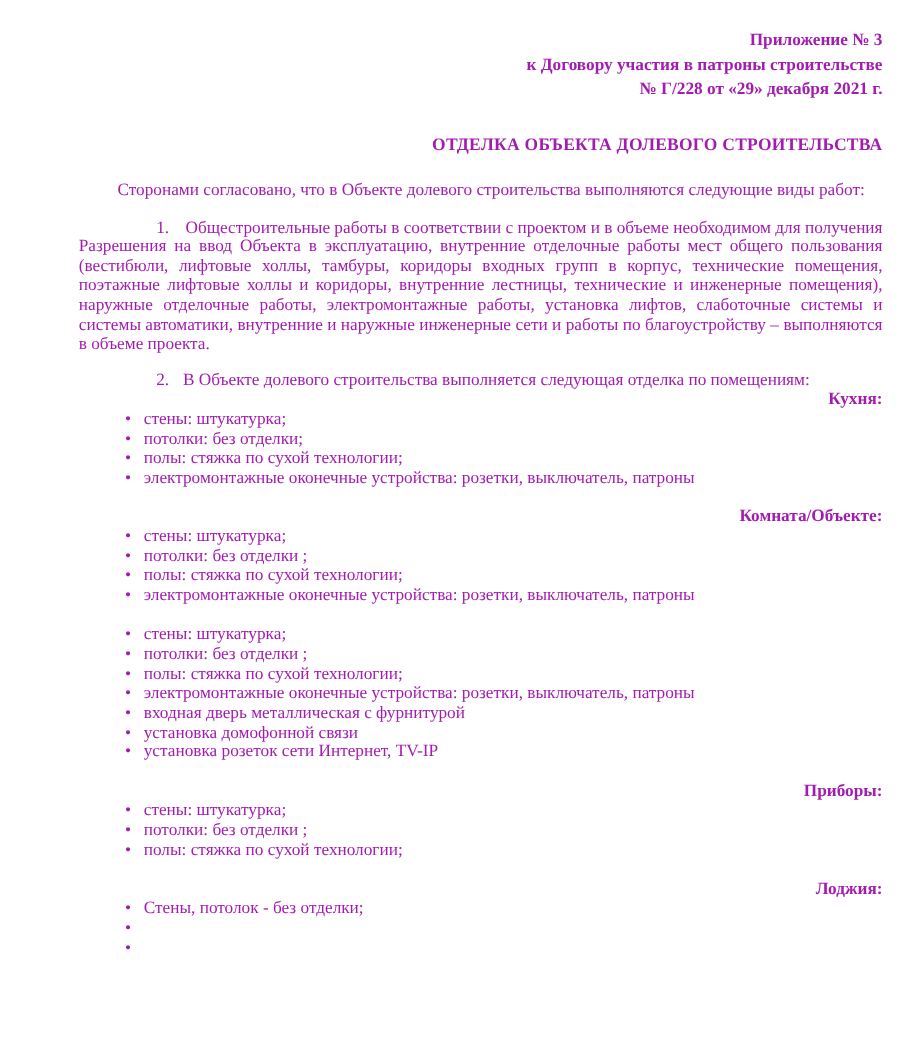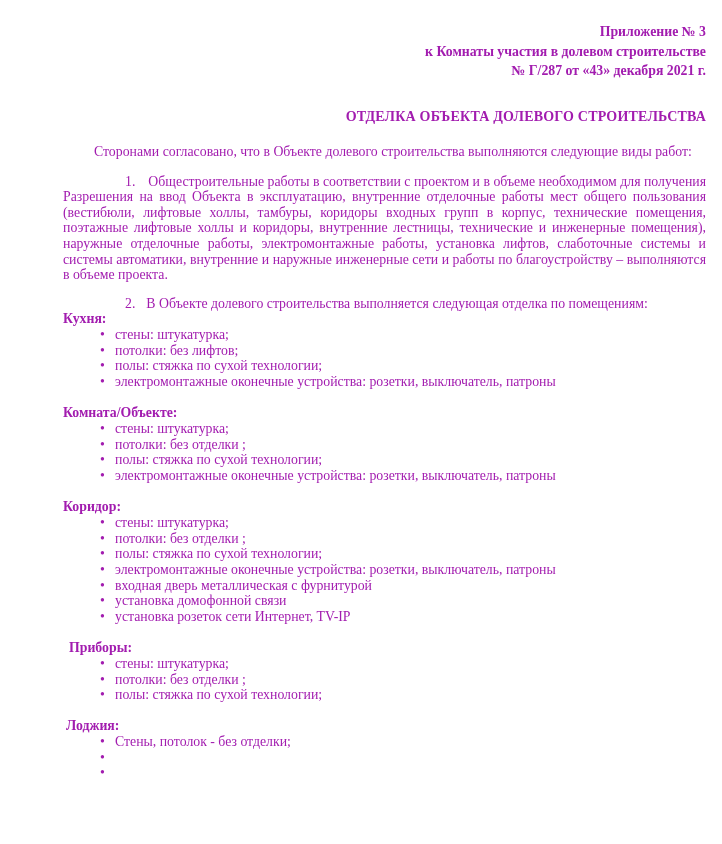--- a/index.html
+++ b/index.html
@@ -40,20 +40,21 @@
   }
   .justify { text-align: justify; }
   .pnum { display: inline-block; margin-right: 13px; }
   .p2 { margin-top: 13px; white-space: nowrap; }
   .p2 .pnum { margin-right: 11px; }
   .section { margin-top: 15.5px; }
   .section.first { margin-top: 0; }
   .section-title {
     font-weight: bold;
     line-height: 15.6px;
+    text-align: right;
   }
   
   .section.off6 .section-title { padding-left: 6px; }
   .section.off3 .section-title { padding-left: 3px; }
   .items { list-style: none; margin: 0; padding: 0; }
   .items li {
     position: relative;
     padding-left: 52px;
     line-height: 15.7px;
   }
@@ -63,58 +64,57 @@
     top: 0;
   }
 </style>
 </head>
 <body>
 
 <div class="page">
 
   <div class="doc-header">
     <div>Приложение № 3</div>
-    <div>к Комнаты участия в долевом строительстве</div>
-    <div>№ Г/287 от «43» декабря 2021 г.</div>
+    <div>к Договору участия в патроны строительстве</div>
+    <div>№ Г/228 от «29» декабря 2021 г.</div>
   </div>
 
   <h1 class="doc-title">ОТДЕЛКА ОБЪЕКТА ДОЛЕВОГО СТРОИТЕЛЬСТВА</h1>
 
   <p class="intro">Сторонами согласовано, что в Объекте долевого строительства выполняются следующие виды работ:</p>
 
   <p class="para justify">
     <span class="pnum">1.</span><span>Общестроительные работы в соответствии с проектом и в объеме необходимом для получения Разрешения на ввод Объекта в эксплуатацию, внутренние отделочные работы мест общего пользования (вестибюли, лифтовые холлы, тамбуры, коридоры входных групп в корпус, технические помещения, поэтажные лифтовые холлы и коридоры, внутренние лестницы, технические и инженерные помещения), наружные отделочные работы, электромонтажные работы, установка лифтов, слаботочные системы и системы автоматики, внутренние и наружные инженерные сети и работы по благоустройству – выполняются в объеме проекта.</span>
   </p>
 
   <p class="para p2">
     <span class="pnum">2.</span><span>В Объекте долевого строительства выполняется следующая отделка по помещениям:</span>
   </p>
 
   <div class="section first">
     <div class="section-title">Кухня:</div>
     <ul class="items">
       <li><span class="bullet">•</span><span>стены: штукатурка;</span></li>
-      <li><span class="bullet">•</span><span>потолки: без лифтов;</span></li>
+      <li><span class="bullet">•</span><span>потолки: без отделки;</span></li>
       <li><span class="bullet">•</span><span>полы:  стяжка по сухой технологии;</span></li>
       <li><span class="bullet">•</span><span>электромонтажные оконечные устройства: розетки, выключатель, патроны</span></li>
     </ul>
   </div>
 
   <div class="section">
     <div class="section-title">Комната/Объекте:</div>
     <ul class="items">
       <li><span class="bullet">•</span><span>стены: штукатурка;</span></li>
       <li><span class="bullet">•</span><span>потолки: без отделки ;</span></li>
       <li><span class="bullet">•</span><span>полы: стяжка по сухой технологии;</span></li>
       <li><span class="bullet">•</span><span>электромонтажные оконечные устройства: розетки, выключатель, патроны</span></li>
     </ul>
   </div>
 
   <div class="section">
-    <div class="section-title">Коридор:</div>
     <ul class="items">
       <li><span class="bullet">•</span><span>стены: штукатурка;</span></li>
       <li><span class="bullet">•</span><span>потолки: без отделки ;</span></li>
       <li><span class="bullet">•</span><span>полы: стяжка по сухой технологии;</span></li>
       <li><span class="bullet">•</span><span>электромонтажные оконечные устройства: розетки, выключатель, патроны</span></li>
       <li><span class="bullet">•</span><span>входная дверь металлическая с фурнитурой</span></li>
       <li><span class="bullet">•</span><span>установка домофонной связи</span></li>
       <li><span class="bullet">•</span><span>установка розеток сети Интернет, TV-IP</span></li>
     </ul>
   </div>

